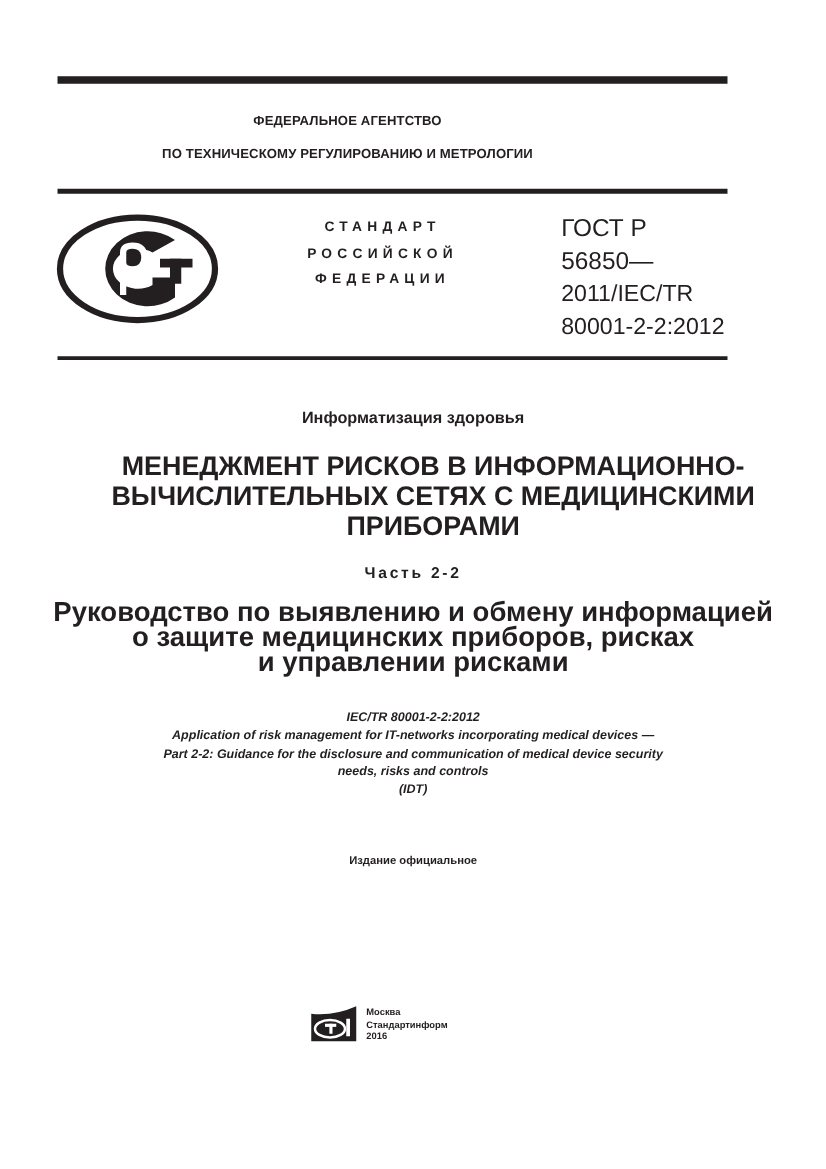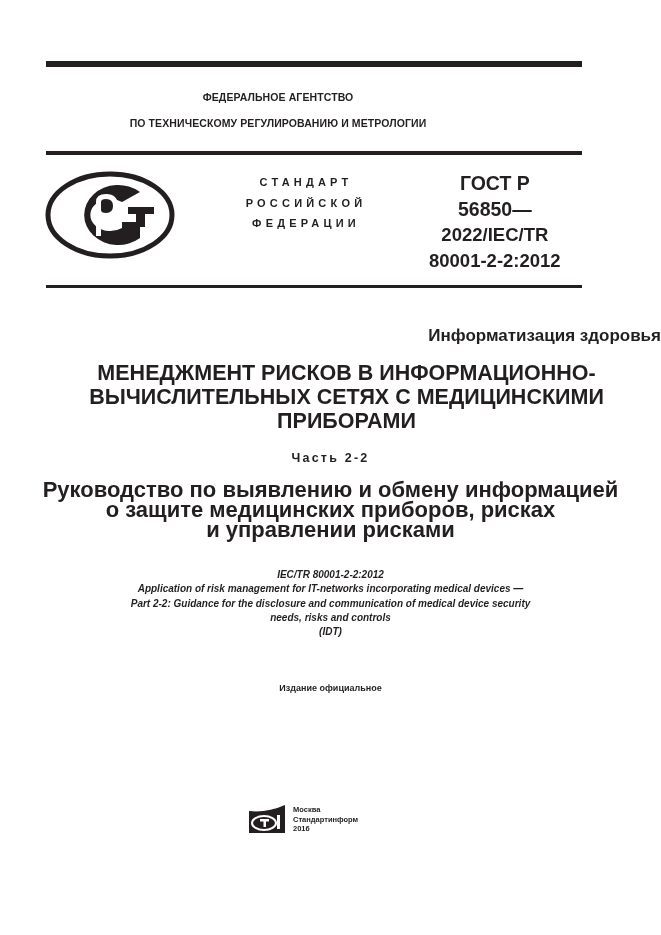--- a/index.html
+++ b/index.html
@@ -13,26 +13,26 @@
               font-weight: bold; font-size: 10.5px; letter-spacing: 0.1px; }
     .agency-1 { top: 91px; }
     .agency-2 { top: 117px; }
 
     .logo { position: absolute; left: 44px; top: 170px; width: 132px; height: 90px; }
 
     .natstd { position: absolute; left: 218px; top: 172px; width: 176px; text-align: center;
               font-weight: bold; font-size: 11px; letter-spacing: 4.2px; line-height: 20.5px; }
     .natstd div { white-space: nowrap; }
 
-    .gost { position: absolute; left: 429px; top: 170px; font-weight: bold;
-            font-size: 19.5px; line-height: 26px; white-space: nowrap; text-align: center; }
+    .gost { position: absolute; left: 449px; top: 170px; font-weight: normal;
+            font-size: 19.5px; line-height: 26px; white-space: nowrap; }
     .gost .l3, .gost .l4 { font-size: 18.5px; }
 
     .center { position: absolute; left: 0; width: 661px; text-align: center; font-weight: bold; }
-    .subject { top: 326px; font-size: 17px; text-align: right; }
+    .subject { top: 326px; font-size: 13px; }
     .main-title { top: 361px; font-size: 21.5px; line-height: 24px; padding-left: 16px; }
     .part { top: 451px; font-size: 12.5px; letter-spacing: 2.2px; }
     .subtitle { top: 480px; font-size: 22px; line-height: 20px; }
     .intl { top: 568px; font-size: 10px; line-height: 14.3px; font-style: italic; }
     .edition { top: 683px; font-size: 9px; }
 
     .pub-logo { position: absolute; left: 247px; top: 803px; width: 40px; height: 32px; }
     .pub-text { position: absolute; left: 293px; top: 805px; width: 90px; text-align: left;
                 font-weight: bold; font-size: 7.5px; line-height: 9.5px; }
   </style>
@@ -62,21 +62,21 @@
 
 <div class="natstd">
   <div>СТАНДАРТ</div>
   <div>РОССИЙСКОЙ</div>
   <div>ФЕДЕРАЦИИ</div>
 </div>
 
 <div class="gost">
   <div class="l1">ГОСТ Р</div>
   <div class="l2">56850—</div>
-  <div class="l3">2022/IEC/TR</div>
+  <div class="l3">2011/IEC/TR</div>
   <div class="l4">80001-2-2:2012</div>
 </div>
 
 <div class="rule rule-bot"></div>
 
 <div class="center subject">Информатизация здоровья</div>
 
 <div class="center main-title">
   <div>МЕНЕДЖМЕНТ РИСКОВ В ИНФОРМАЦИОННО-</div>
   <div>ВЫЧИСЛИТЕЛЬНЫХ СЕТЯХ С МЕДИЦИНСКИМИ</div>

